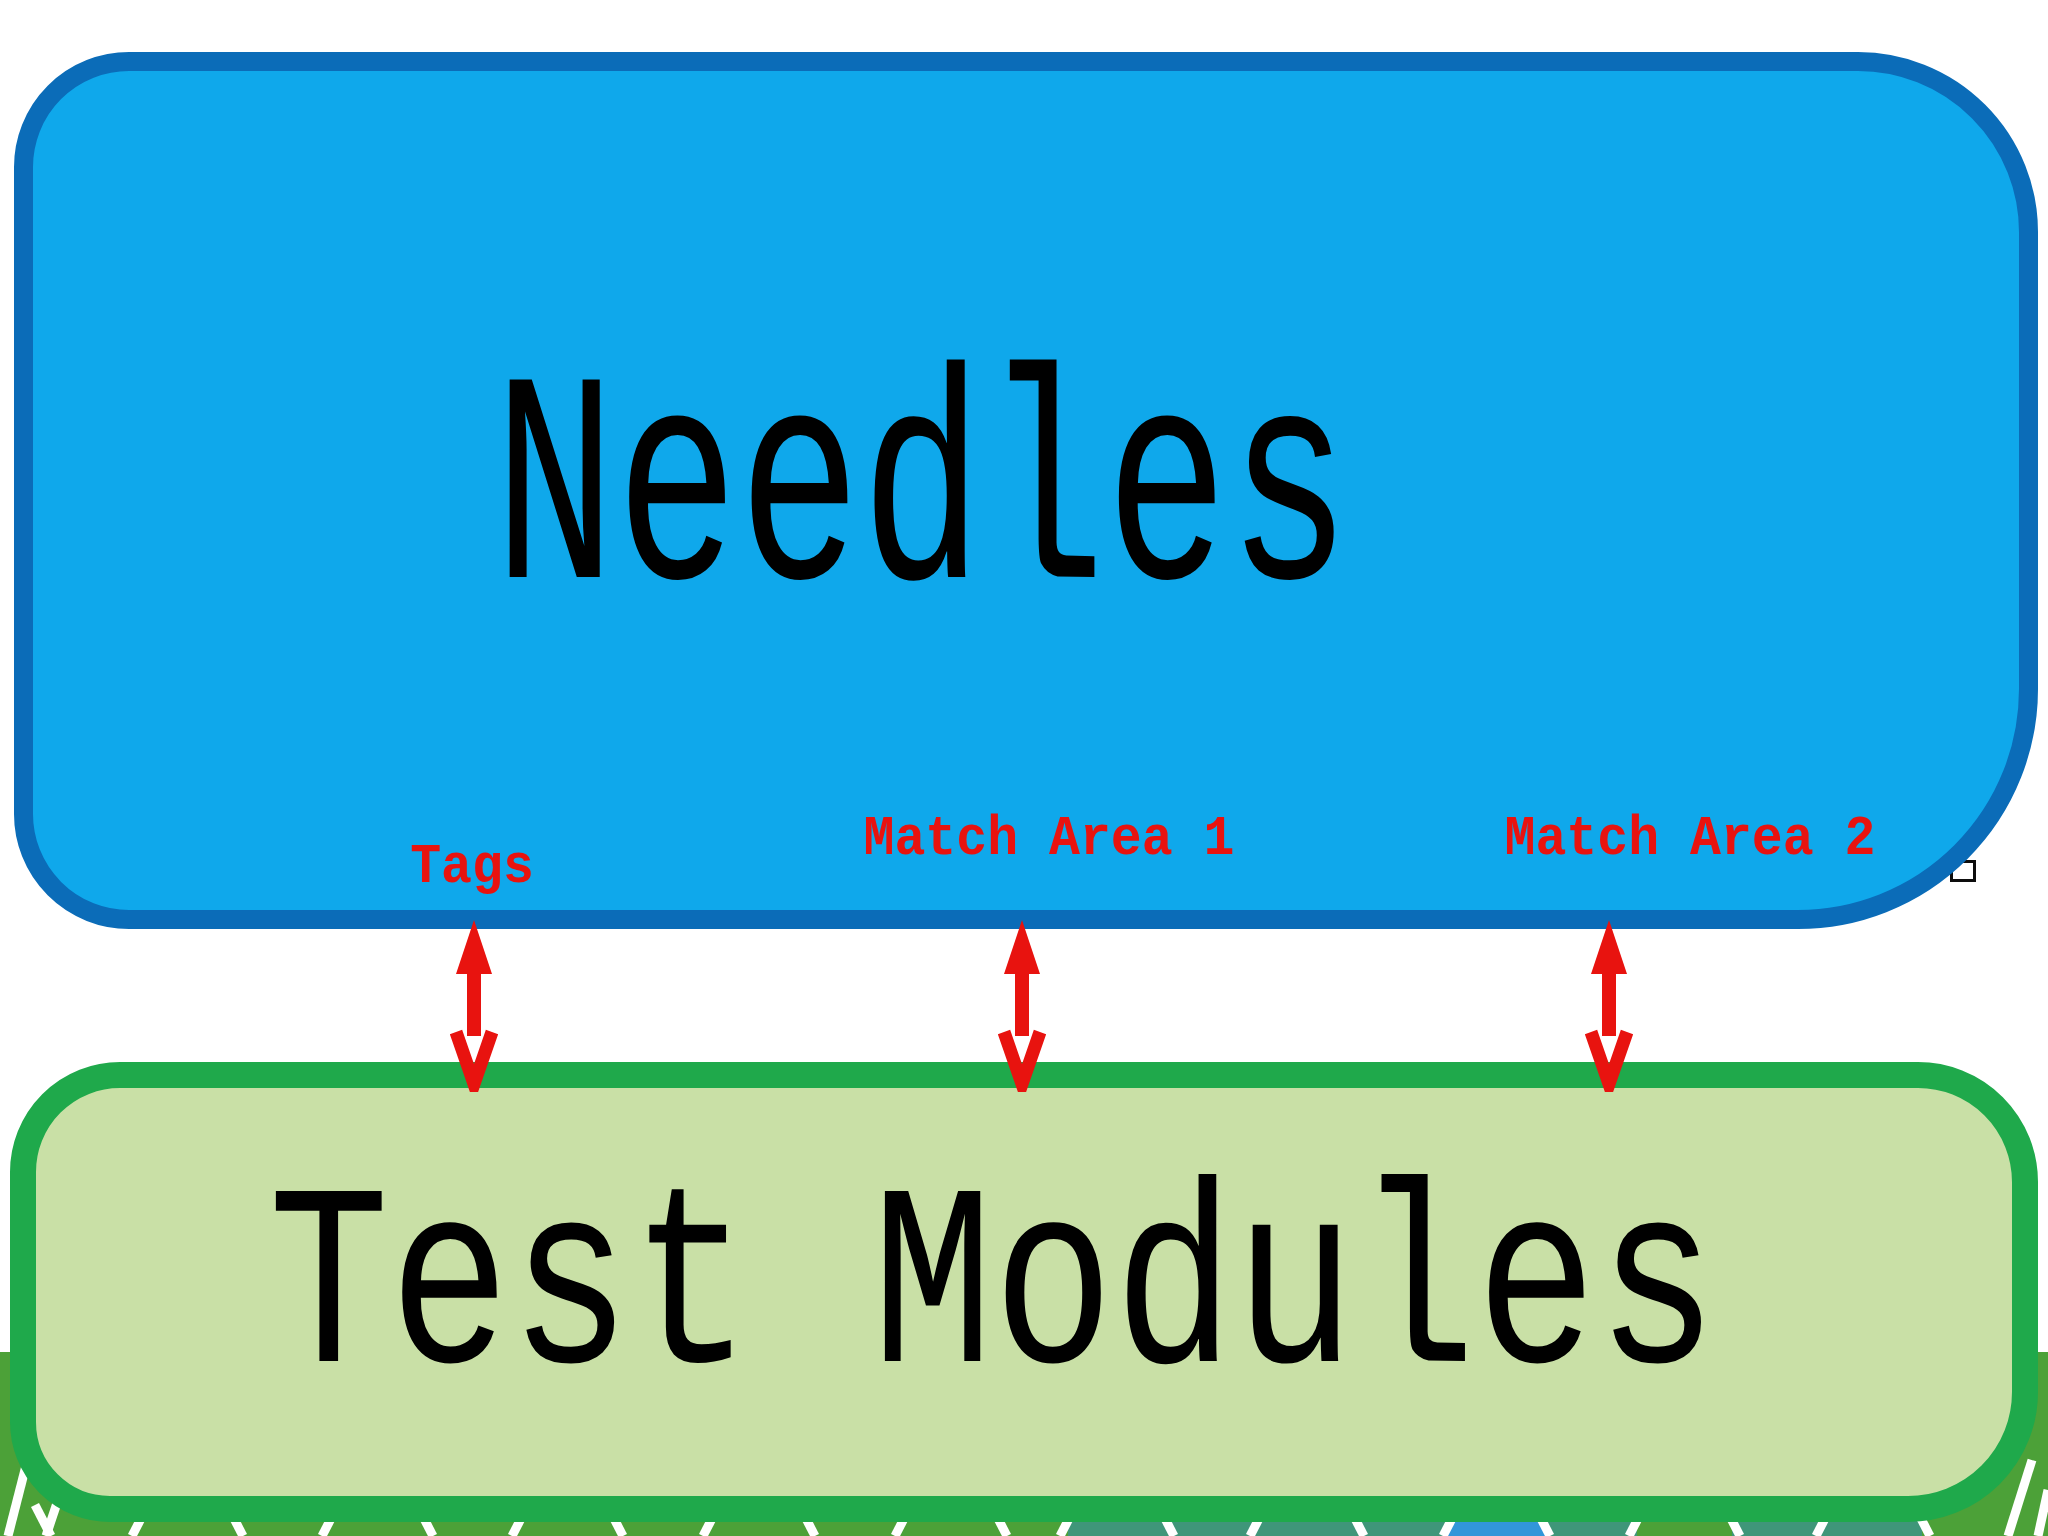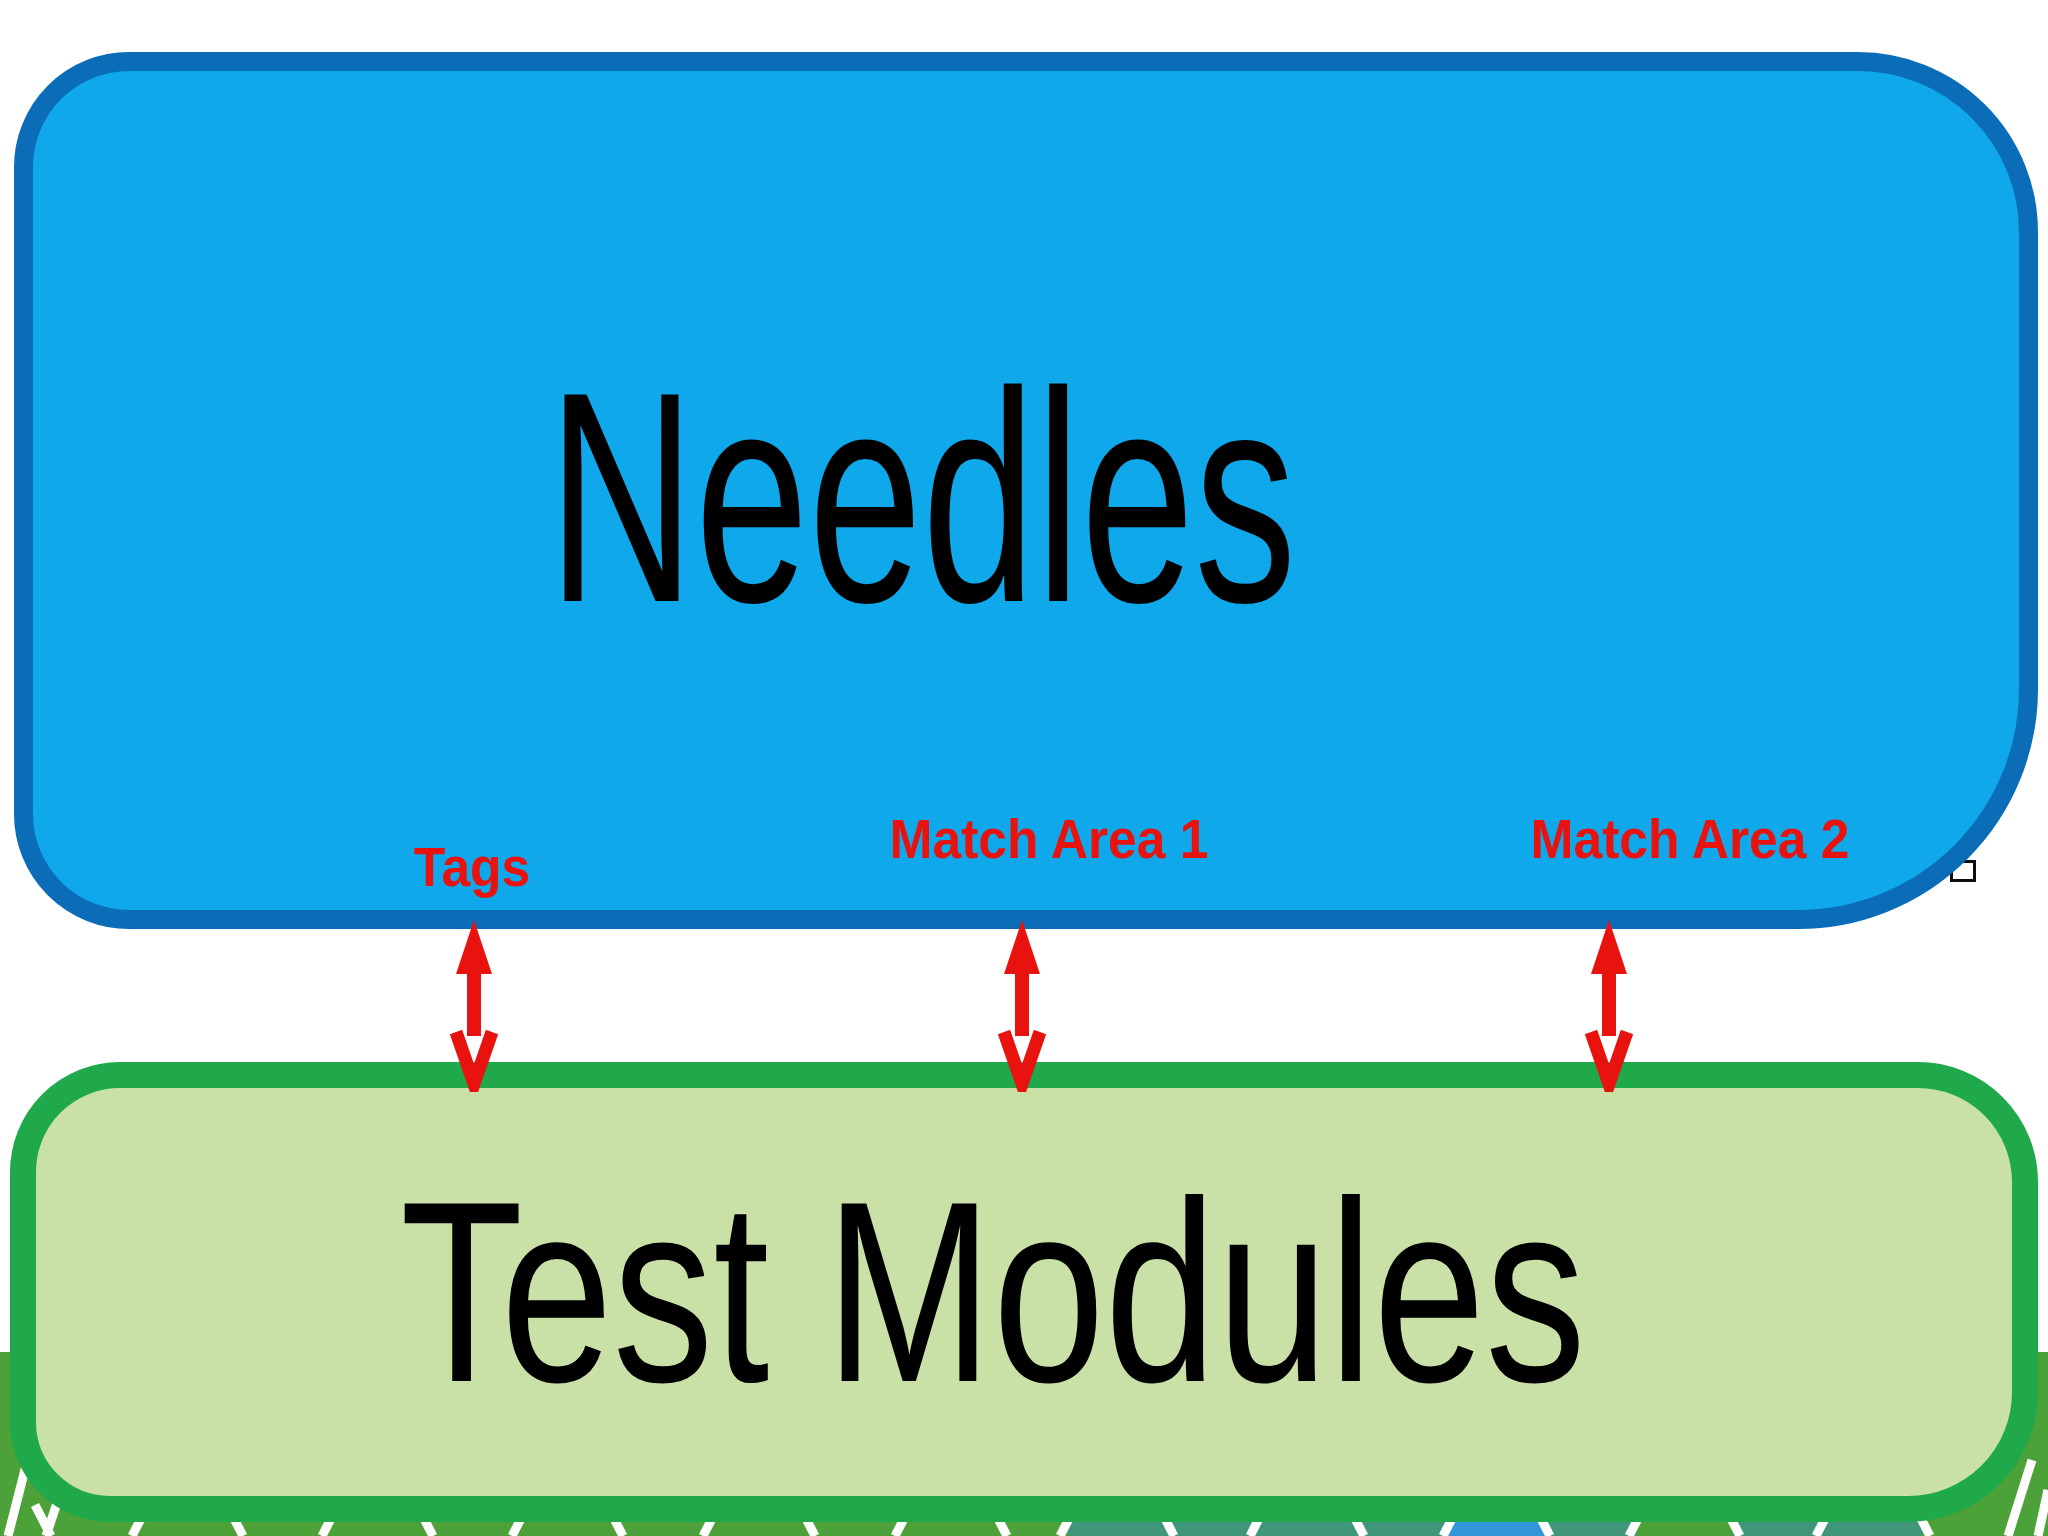--- a/index.html
+++ b/index.html
@@ -1,21 +1,21 @@
 <!DOCTYPE html>
 <html style="--canvas-bg: #FFFFFF; --blue-fill: #0FA8EB; --blue-border: #0B6CB8; --green-fill: #C9E0A6; --green-border: #1FA94B; --red: #E8130F; --text: #000000; --pattern-green: #4CA138; --pattern-teal: #3F9679; --pattern-blue: #3296D9; --pattern-seam: #FFFFFF;"><head>
 <meta charset="utf-8">
 <style>
   html,body{margin:0;padding:0;background:#fff;}
   .stage{
     position:relative;
     width:2048px;height:1536px;
     overflow:hidden;
     background:var(--canvas-bg,#fff);
-    font-family:Liberation Sans, sans-serif;
+    font-family:Liberation Mono, monospace;
   }
   
   .pattern{position:absolute;left:0;top:1352px;width:2048px;height:184px;z-index:1;}
   
   .sq{
     position:absolute;left:1950px;top:860px;width:26px;height:22px;
     background:#fff;border:3px solid #0d0d0d;z-index:2;box-sizing:border-box;
   }
   .box-blue{
     position:absolute;left:14px;top:52px;width:2024px;height:877px;

